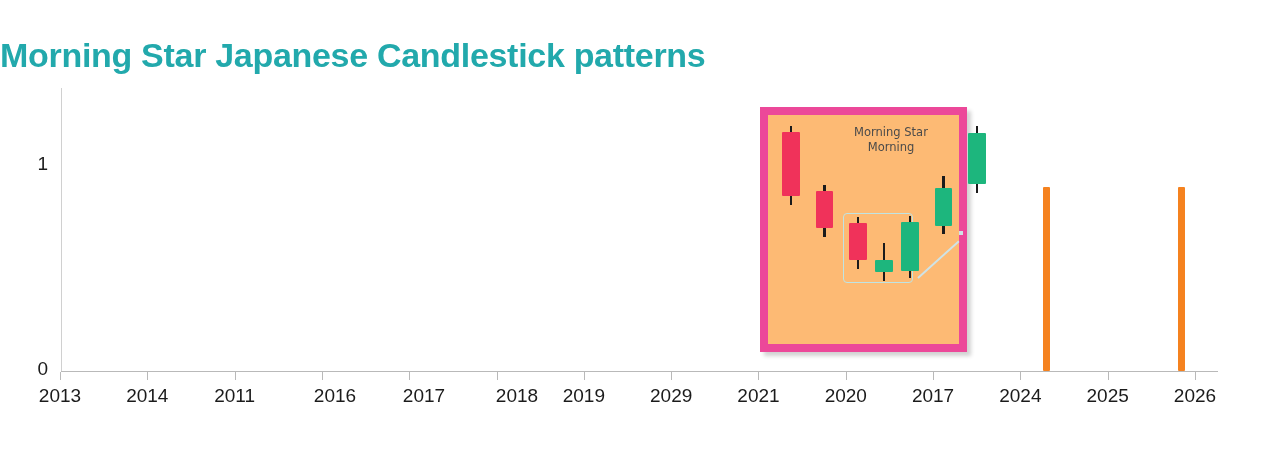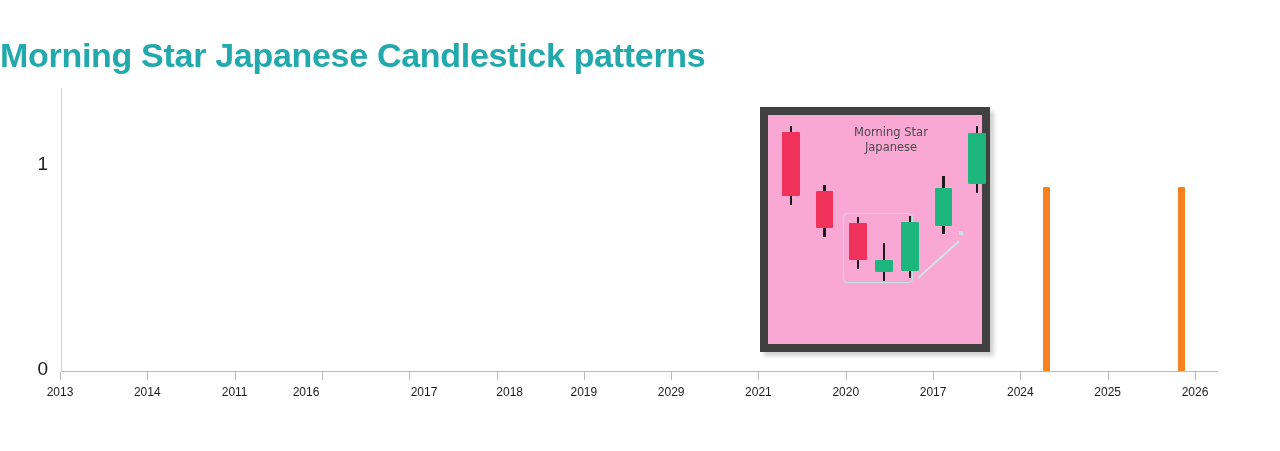--- a/index.html
+++ b/index.html
@@ -48,44 +48,44 @@
 
   .x-tick-mark {
     position:absolute;
     top:372px;
     width:1px; height:8px;
     background:#b9b9b9;
   }
   .x-tick-label {
     position:absolute;
     top:385px;
-    font-size:12px;
+    font-size:19px;
     color:#1b1b1b;
     text-align:center;
     width:70px;
     margin-left:-35px;
     white-space:nowrap;
   }
 
   
   .data-bar {
     position:absolute;
     width:7px;
     background:#F5821F;
     border-radius:1px;
   }
 
   
   #pattern-image {
     position:absolute;
     left:760px; top:107px;
-    width:230px; height:245px;
+    width:207px; height:245px;
     box-sizing:border-box;
-    border:8px solid #404040;
-    background:#f9a8d4;
+    border:8px solid #ec4899;
+    background:#fdba74;
     box-shadow:4px 4px 4px rgba(0,0,0,0.18);
   }
   #pattern-canvas {
     position:absolute;
     left:0; top:0;
     width:229px; height:229px;
   }
   #pattern-caption {
     position:absolute;
     left:58px; top:10px;
@@ -142,25 +142,25 @@
     <div class="y-tick-label" style="left: 12px; width: 36px; top: 153px;">1</div>
   </div>
 <div id="x-tick-group">
     <div class="x-tick-mark" style="left: 60px;"></div>
     <div class="x-tick-label" style="left: 60px;">2013</div>
     <div class="x-tick-mark" style="left: 147.308px;"></div>
     <div class="x-tick-label" style="left: 147.308px;">2014</div>
     <div class="x-tick-mark" style="left: 234.615px;"></div>
     <div class="x-tick-label" style="left: 234.615px;">2011</div>
     <div class="x-tick-mark" style="left: 321.923px;"></div>
-    <div class="x-tick-label" style="left: 306px;">2016</div>
+    <div class="x-tick-label" style="left: 335px;">2016</div>
     <div class="x-tick-mark" style="left: 409.231px;"></div>
     <div class="x-tick-label" style="left: 424px;">2017</div>
     <div class="x-tick-mark" style="left: 496.538px;"></div>
-    <div class="x-tick-label" style="left: 488px; text-align: right;">2018</div>
+    <div class="x-tick-label" style="left: 517px;">2018</div>
     <div class="x-tick-mark" style="left: 583.846px;"></div>
     <div class="x-tick-label" style="left: 583.846px;">2019</div>
     <div class="x-tick-mark" style="left: 671.154px;"></div>
     <div class="x-tick-label" style="left: 671.154px;">2029</div>
     <div class="x-tick-mark" style="left: 758.462px;"></div>
     <div class="x-tick-label" style="left: 758.462px;">2021</div>
     <div class="x-tick-mark" style="left: 845.769px;"></div>
     <div class="x-tick-label" style="left: 845.769px;">2020</div>
     <div class="x-tick-mark" style="left: 933.077px;"></div>
     <div class="x-tick-label" style="left: 933.077px;">2017</div>
@@ -193,16 +193,16 @@
         <div class="candle-body candle-up" style="left: 107.248px; top: 145.033px; width: 17.5567px; height: 12.2133px; background: rgb(29, 182, 125);"></div>
         <div class="candle-wick" style="left: 140.73px; top: 100.76px; height: 62.5933px;"></div>
         <div class="candle-body candle-up" style="left: 133.202px; top: 106.867px; width: 17.5567px; height: 48.8533px; background: rgb(29, 182, 125);"></div>
         <div class="candle-wick" style="left: 174.317px; top: 61.0667px; height: 58.0133px;"></div>
         <div class="candle-body candle-up" style="left: 166.788px; top: 73.28px; width: 17.5567px; height: 38.1667px; background: rgb(29, 182, 125);"></div>
         <div class="candle-wick" style="left: 207.903px; top: 10.6867px; height: 67.1733px;"></div>
         <div class="candle-body candle-up" style="left: 200.375px; top: 18.32px; width: 17.5567px; height: 50.38px; background: rgb(29, 182, 125);"></div>
       </div>
     <div id="pattern-caption">
       <div>Morning Star</div>
-      <div>Japanese</div>
+      <div>Morning</div>
     </div>
   </div>
 </div>
 
 </body></html>

